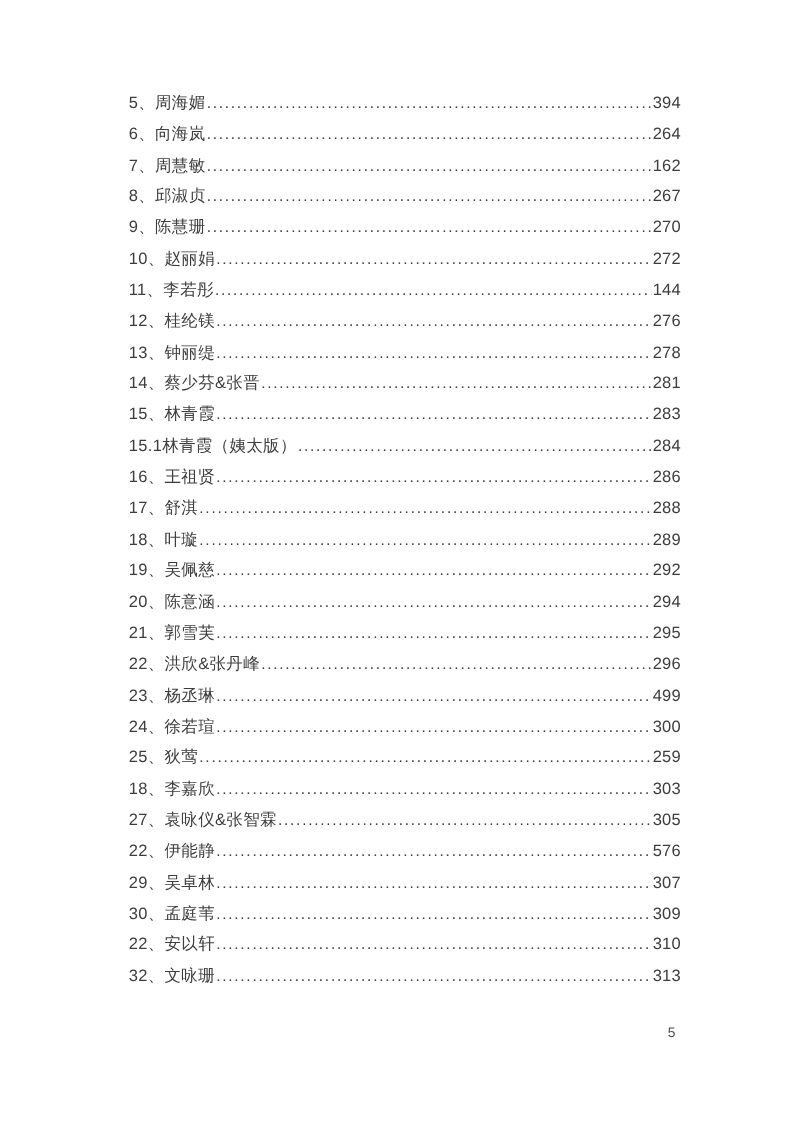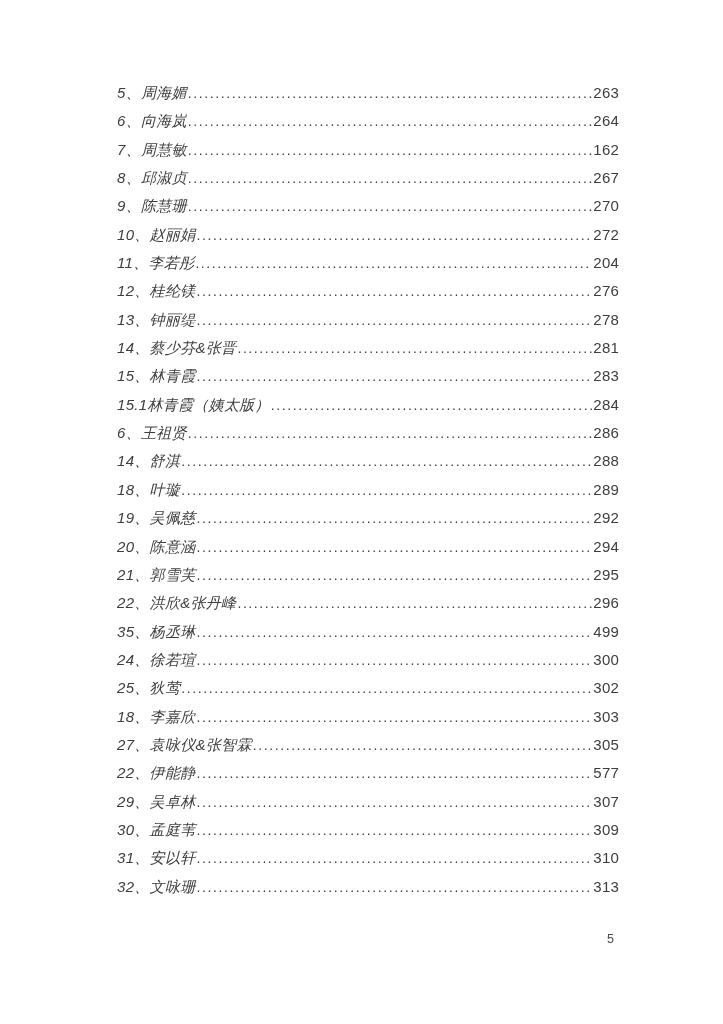--- a/index.html
+++ b/index.html
@@ -30,21 +30,20 @@
     align-items: baseline;
     height: 28.35px;
     font-size: 15px;
     font-weight: 500;
     color: #3d3d3d;
   }
   .toc-label {
     white-space: nowrap;
     flex: 0 0 auto;
     letter-spacing: 0.3px;
-    font-style: italic;
   }
   .toc-dots {
     flex: 1 1 auto;
     overflow: hidden;
     white-space: nowrap;
     letter-spacing: 1.6px;
     font-size: 14px;
     margin: 0 1px;
     color: #3d3d3d;
   }
@@ -64,21 +63,21 @@
   }
 </style>
 </head>
 <body>
 
 <div class="page">
   <div class="toc-list">
       <div class="toc-row">
         <span class="toc-label">5、周海媚</span>
         <span class="toc-dots">............................................................................................................................................................................................................................</span>
-        <span class="toc-page">263</span>
+        <span class="toc-page">394</span>
       </div>
       <div class="toc-row">
         <span class="toc-label">6、向海岚</span>
         <span class="toc-dots">............................................................................................................................................................................................................................</span>
         <span class="toc-page">264</span>
       </div>
       <div class="toc-row">
         <span class="toc-label">7、周慧敏</span>
         <span class="toc-dots">............................................................................................................................................................................................................................</span>
         <span class="toc-page">162</span>
@@ -94,21 +93,21 @@
         <span class="toc-page">270</span>
       </div>
       <div class="toc-row">
         <span class="toc-label">10、赵丽娟</span>
         <span class="toc-dots">............................................................................................................................................................................................................................</span>
         <span class="toc-page">272</span>
       </div>
       <div class="toc-row">
         <span class="toc-label">11、李若彤</span>
         <span class="toc-dots">............................................................................................................................................................................................................................</span>
-        <span class="toc-page">204</span>
+        <span class="toc-page">144</span>
       </div>
       <div class="toc-row">
         <span class="toc-label">12、桂纶镁</span>
         <span class="toc-dots">............................................................................................................................................................................................................................</span>
         <span class="toc-page">276</span>
       </div>
       <div class="toc-row">
         <span class="toc-label">13、钟丽缇</span>
         <span class="toc-dots">............................................................................................................................................................................................................................</span>
         <span class="toc-page">278</span>
@@ -122,26 +121,26 @@
         <span class="toc-label">15、林青霞</span>
         <span class="toc-dots">............................................................................................................................................................................................................................</span>
         <span class="toc-page">283</span>
       </div>
       <div class="toc-row">
         <span class="toc-label">15.1林青霞（姨太版）</span>
         <span class="toc-dots">............................................................................................................................................................................................................................</span>
         <span class="toc-page">284</span>
       </div>
       <div class="toc-row">
-        <span class="toc-label">6、王祖贤</span>
+        <span class="toc-label">16、王祖贤</span>
         <span class="toc-dots">............................................................................................................................................................................................................................</span>
         <span class="toc-page">286</span>
       </div>
       <div class="toc-row">
-        <span class="toc-label">14、舒淇</span>
+        <span class="toc-label">17、舒淇</span>
         <span class="toc-dots">............................................................................................................................................................................................................................</span>
         <span class="toc-page">288</span>
       </div>
       <div class="toc-row">
         <span class="toc-label">18、叶璇</span>
         <span class="toc-dots">............................................................................................................................................................................................................................</span>
         <span class="toc-page">289</span>
       </div>
       <div class="toc-row">
         <span class="toc-label">19、吴佩慈</span>
@@ -157,61 +156,61 @@
         <span class="toc-label">21、郭雪芙</span>
         <span class="toc-dots">............................................................................................................................................................................................................................</span>
         <span class="toc-page">295</span>
       </div>
       <div class="toc-row">
         <span class="toc-label">22、洪欣&amp;张丹峰</span>
         <span class="toc-dots">............................................................................................................................................................................................................................</span>
         <span class="toc-page">296</span>
       </div>
       <div class="toc-row">
-        <span class="toc-label">35、杨丞琳</span>
+        <span class="toc-label">23、杨丞琳</span>
         <span class="toc-dots">............................................................................................................................................................................................................................</span>
         <span class="toc-page">499</span>
       </div>
       <div class="toc-row">
         <span class="toc-label">24、徐若瑄</span>
         <span class="toc-dots">............................................................................................................................................................................................................................</span>
         <span class="toc-page">300</span>
       </div>
       <div class="toc-row">
         <span class="toc-label">25、狄莺</span>
         <span class="toc-dots">............................................................................................................................................................................................................................</span>
-        <span class="toc-page">302</span>
+        <span class="toc-page">259</span>
       </div>
       <div class="toc-row">
         <span class="toc-label">18、李嘉欣</span>
         <span class="toc-dots">............................................................................................................................................................................................................................</span>
         <span class="toc-page">303</span>
       </div>
       <div class="toc-row">
         <span class="toc-label">27、袁咏仪&amp;张智霖</span>
         <span class="toc-dots">............................................................................................................................................................................................................................</span>
         <span class="toc-page">305</span>
       </div>
       <div class="toc-row">
         <span class="toc-label">22、伊能静</span>
         <span class="toc-dots">............................................................................................................................................................................................................................</span>
-        <span class="toc-page">577</span>
+        <span class="toc-page">576</span>
       </div>
       <div class="toc-row">
         <span class="toc-label">29、吴卓林</span>
         <span class="toc-dots">............................................................................................................................................................................................................................</span>
         <span class="toc-page">307</span>
       </div>
       <div class="toc-row">
         <span class="toc-label">30、孟庭苇</span>
         <span class="toc-dots">............................................................................................................................................................................................................................</span>
         <span class="toc-page">309</span>
       </div>
       <div class="toc-row">
-        <span class="toc-label">31、安以轩</span>
+        <span class="toc-label">22、安以轩</span>
         <span class="toc-dots">............................................................................................................................................................................................................................</span>
         <span class="toc-page">310</span>
       </div>
       <div class="toc-row">
         <span class="toc-label">32、文咏珊</span>
         <span class="toc-dots">............................................................................................................................................................................................................................</span>
         <span class="toc-page">313</span>
       </div>
     </div>
   <div class="footer-page-number">5</div>

